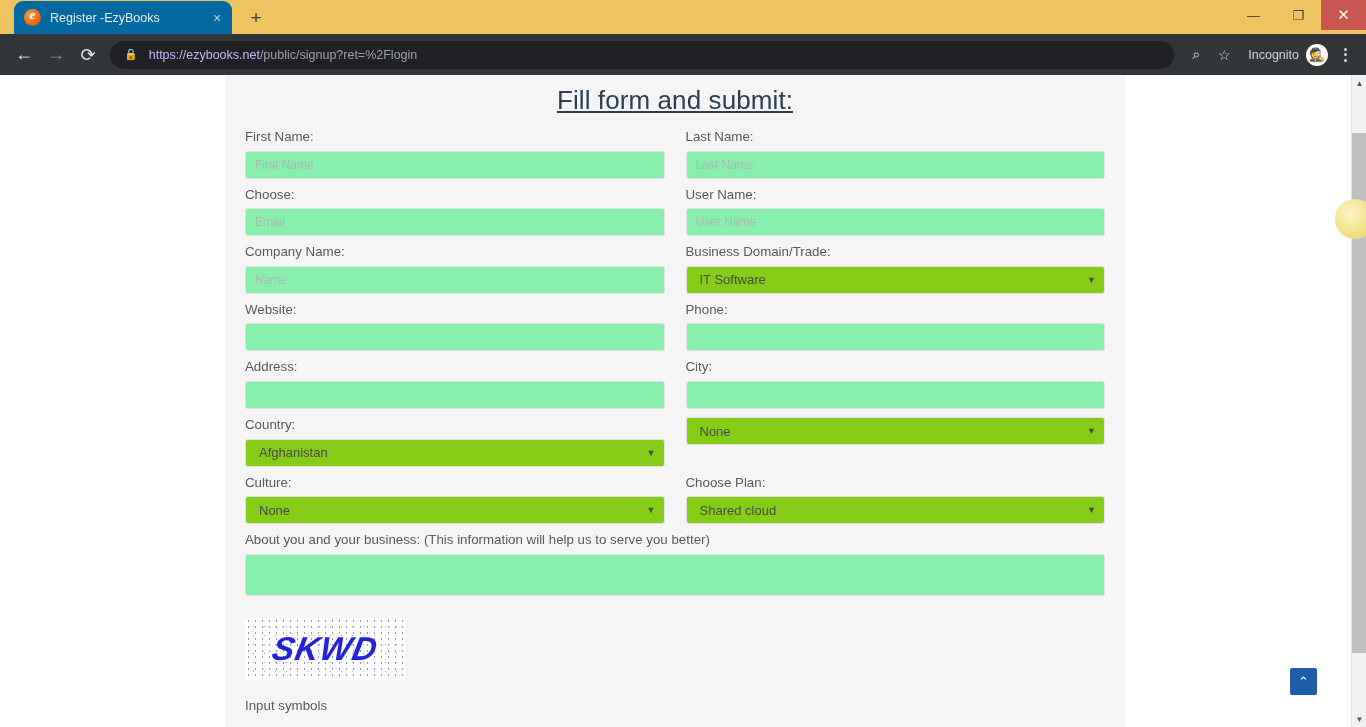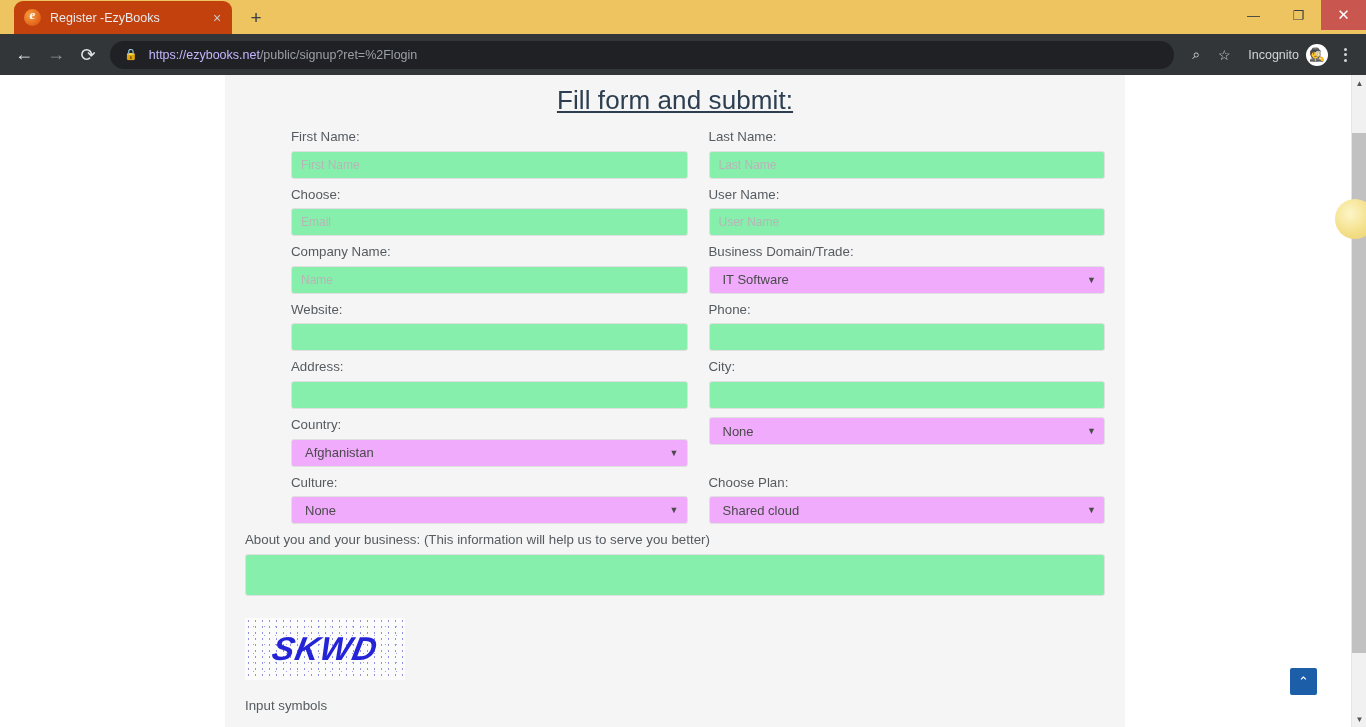--- a/index.html
+++ b/index.html
@@ -12,21 +12,21 @@
 
   
   .browser { width: 1366px; height: 727px; position: relative; }
 
   .tabstrip {
     height: 34px; background: #edc45f; position: relative;
     display: flex; align-items: flex-end;
   }
   .tab {
     margin-left: 14px; width: 218px; height: 33px;
-    background: #c2410c; border-radius: 9px 9px 0 0;
+    background: #0369a1; border-radius: 9px 9px 0 0;
     display: flex; align-items: center; padding: 0 6px 0 10px;
     position: relative;
   }
   .tab-favicon {
     width: 17px; height: 17px; border-radius: 50%;
     background: radial-gradient(circle at 35% 35%, #f79d3c 0%, #e2631b 70%, #c84a10 100%);
     flex: 0 0 auto; position: relative;
   }
   .tab-favicon::after {
     content: "e"; position: absolute; left: 0; right: 0; top: -2px;
@@ -106,41 +106,41 @@
     background: #f5f5f5;
   }
 
   .form-title {
     text-align: center; color: #2c3e50; font-size: 26px;
     text-decoration: underline; font-weight: normal;
     padding-top: 10px; letter-spacing: 0.1px;
   }
 
   .form-body { padding: 13px 20px 0 20px; }
-  .row { display: flex; gap: 21px; margin-left: 46px; }
+  .row { display: flex; gap: 21px; }
   .col { flex: 1 1 0; min-width: 0; }
 
   label.fl {
     display: block; color: #555b60; font-size: 13.3px;
     margin-bottom: 5px; line-height: 1.25; white-space: nowrap;
   }
   .fld { margin-bottom: 8px; }
 
   input.ti, textarea.ta {
     width: 100%; height: 28px; background: #86efac;
     border: 1px solid #e0e0e0; border-radius: 3px;
     padding: 0 9px; font-family: "Liberation Sans", sans-serif;
     font-size: 12px; color: #444; outline: none;
   }
   input.ti::placeholder { color: #b6b6b6; }
   textarea.ta { height: 42px; padding: 5px 9px; resize: none; }
 
   .sel {
     position: relative; width: 100%; height: 28px;
-    background: #f0abfc; border: 1px solid #e0e0e0; border-radius: 3px;
+    background: #84cc16; border: 1px solid #e0e0e0; border-radius: 3px;
     display: flex; align-items: center; padding: 0 22px 0 13px;
     font-size: 13px; color: #4a4a4a;
   }
   .sel .arrow {
     position: absolute; right: 8px; top: 50%; transform: translateY(-50%);
     color: #4a4a4a; font-size: 9px; line-height: 1;
   }
 
   
   .captcha-wrap { margin-top: 18px; }

